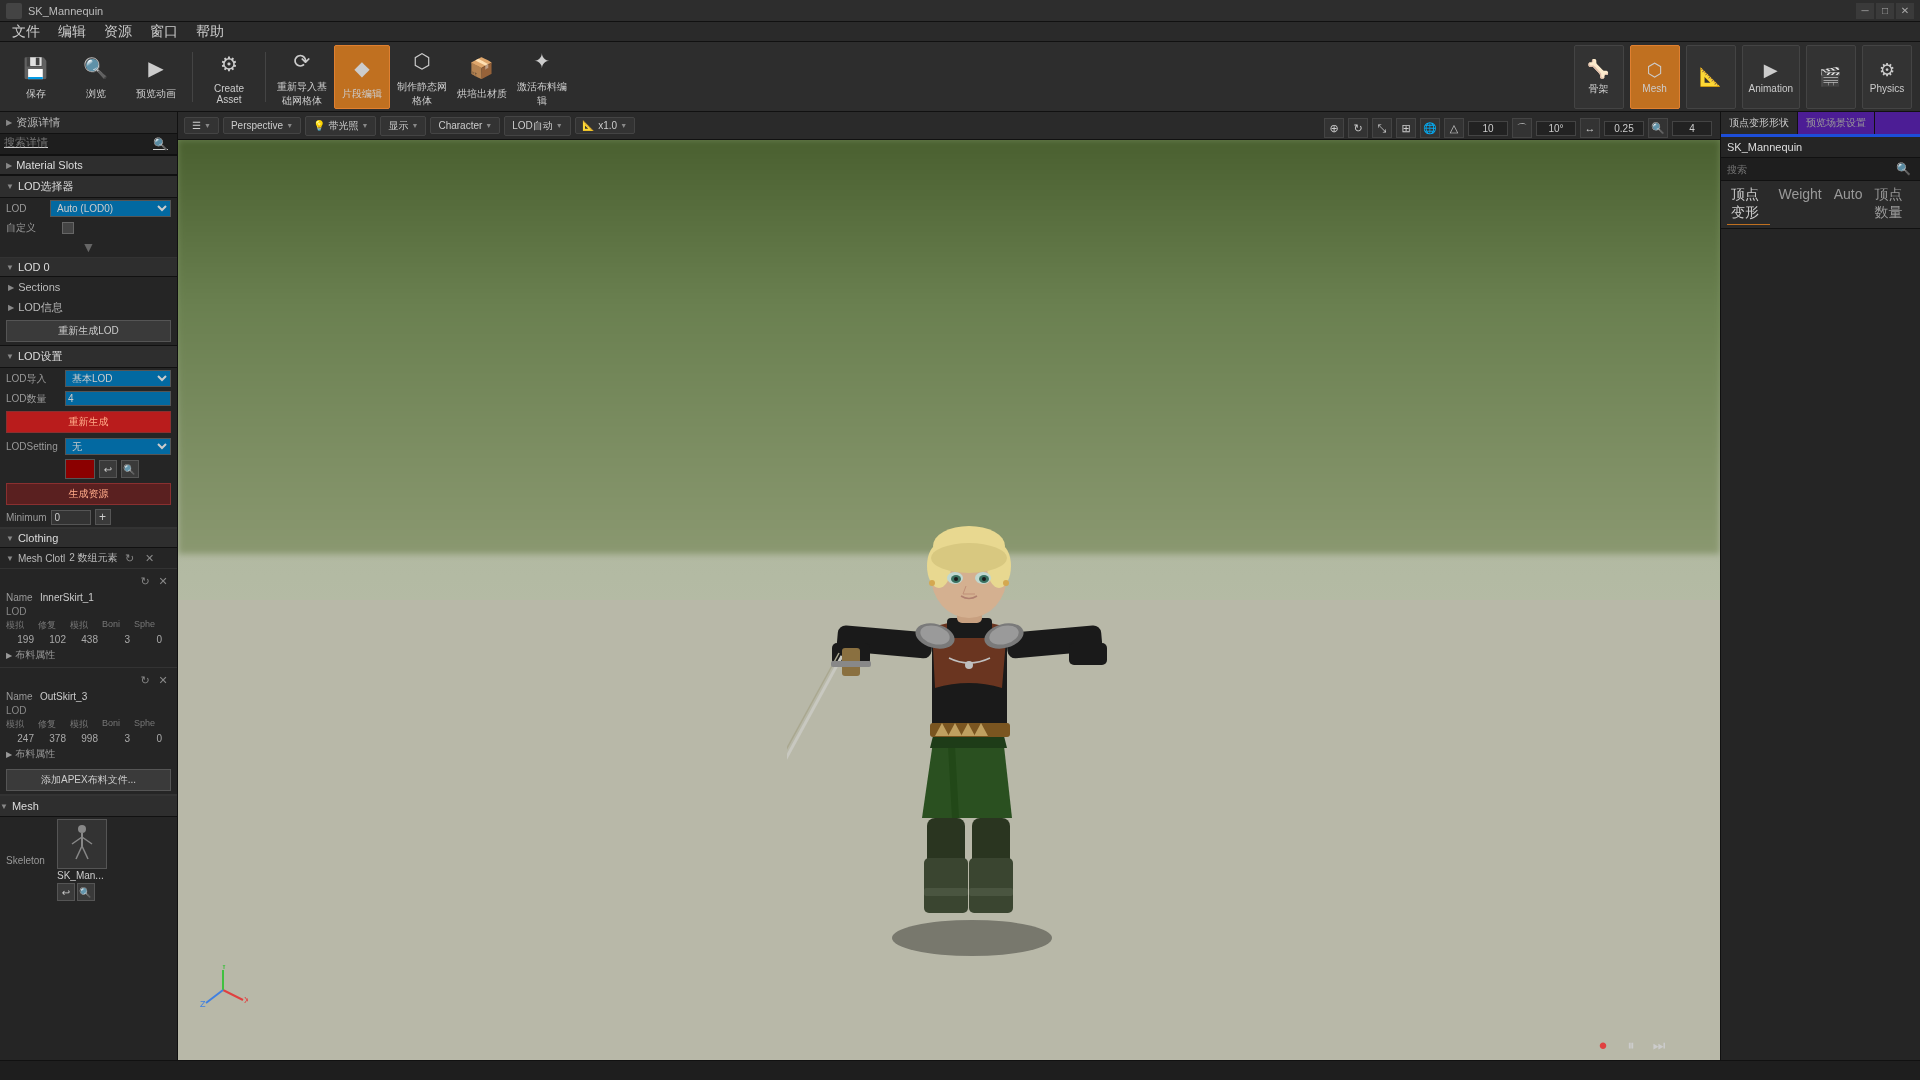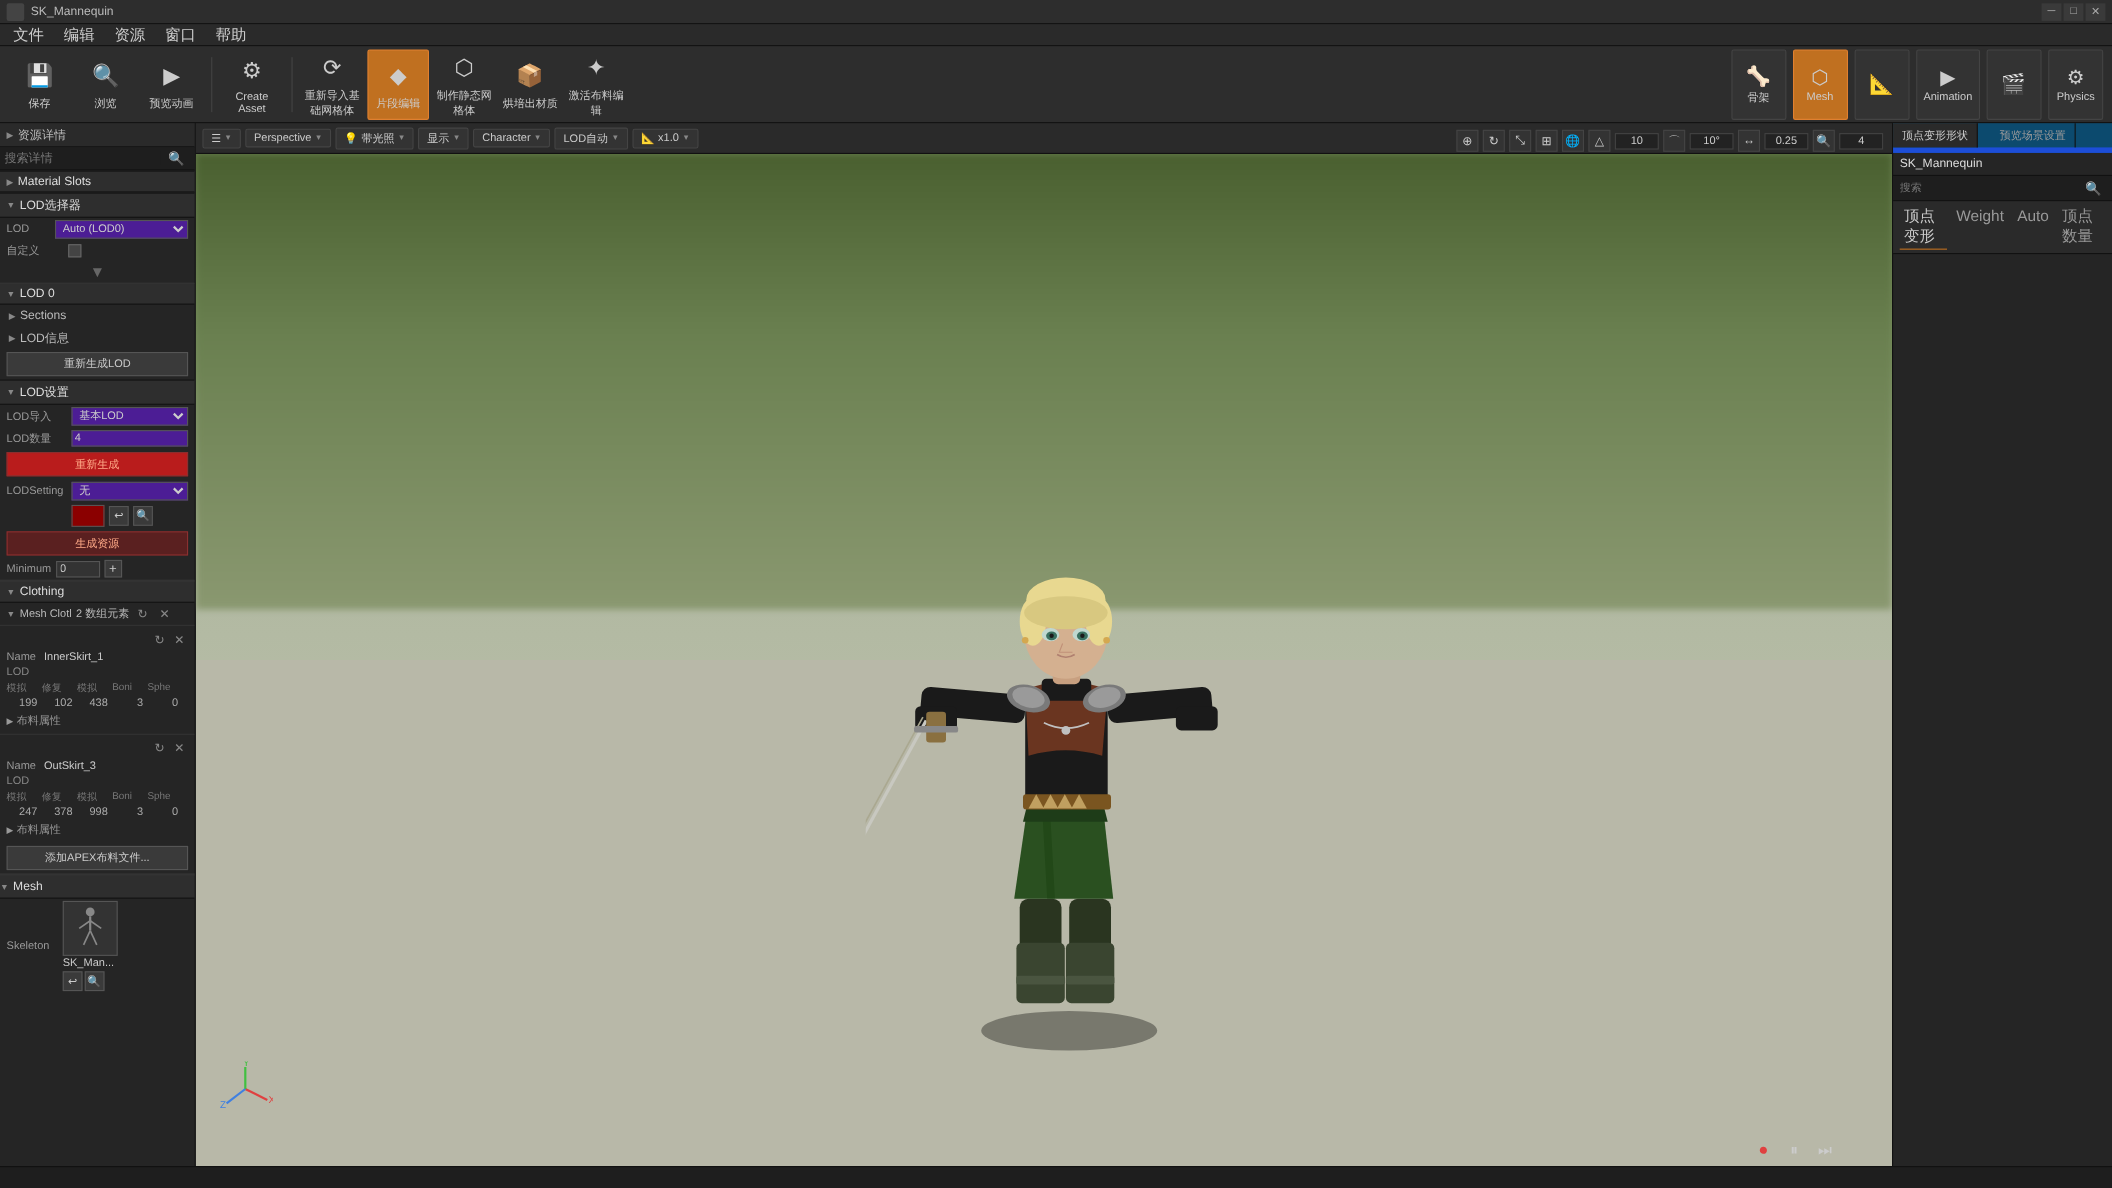--- a/index.html
+++ b/index.html
@@ -137,25 +137,26 @@
       border-bottom: 1px solid #111;
       display: flex;
       align-items: center;
       gap: 4px;
       cursor: pointer;
     }
     .panel-section-header .arrow { font-size: 8px; color: #888; }
 
     .search-bar {
       display: flex;
-      align-items: center;
+      align-items: flex-start;
       background: #1e1e1e;
       border-bottom: 1px solid #111;
       padding: 2px 4px;
       gap: 4px;
+      text-decoration: underline;
     }
     .search-input {
       flex: 1;
       background: #1e1e1e;
       border: none;
       outline: none;
       color: #ccc;
       font-size: 11px;
     }
     .icon-btn {
@@ -192,21 +193,21 @@
     .section-title .arrow { font-size: 8px; color: #888; }
 
     .lod-selector-row {
       display: flex;
       align-items: center;
       padding: 2px 6px;
       gap: 4px;
     }
     .lod-label { color: #999; font-size: 10px; min-width: 40px; }
     .lod-select {
-      background: #4c1d95;
+      background: #0369a1;
       border: 1px solid #555;
       color: #ccc;
       font-size: 10px;
       padding: 1px 2px;
       outline: none;
       flex: 1;
     }
 
     .checkbox-row {
       display: flex;
@@ -498,23 +499,22 @@
     .right-panel {
       width: 200px;
       background: #252525;
       border-left: 1px solid #111;
       display: flex;
       flex-direction: column;
     }
 
     .rp-tabs {
       display: flex;
-      background: #0c4a6e;
-      border-bottom: 5px solid #1d4ed8;
-      gap: 12px;
+      background: #4c1d95;
+      border-bottom: 3px solid #1d4ed8;
     }
     .rp-tab {
       padding: 4px 8px;
       font-size: 10px;
       color: #999;
       cursor: pointer;
       border-right: 1px solid #111;
     }
     .rp-tab.active { color: #ccc; background: #2a2a2a; }
 

